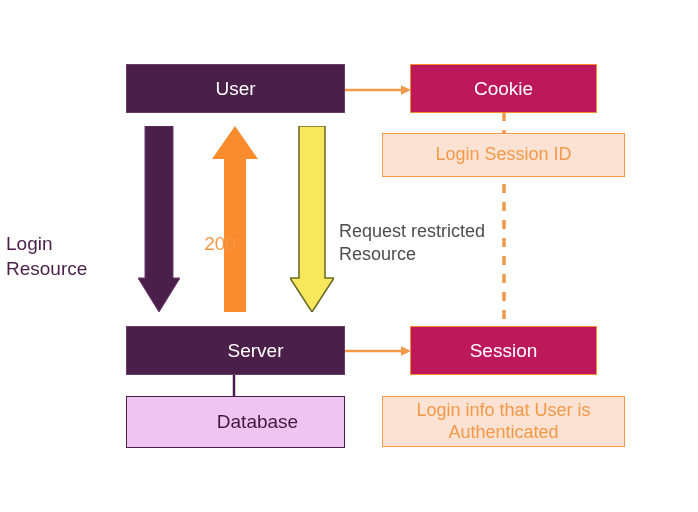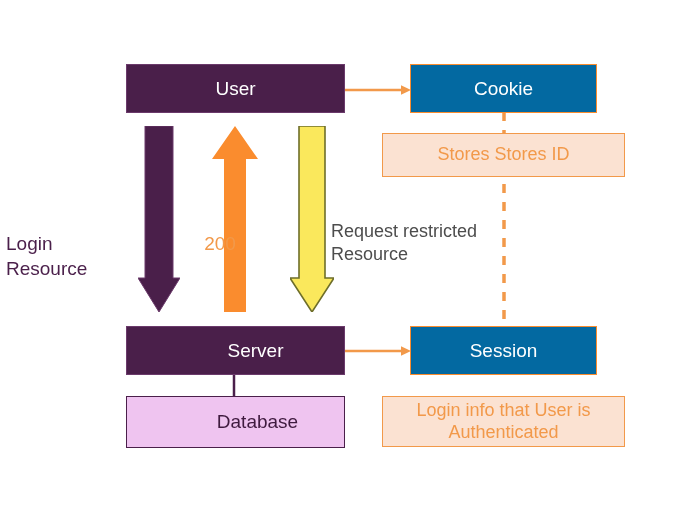--- a/index.html
+++ b/index.html
@@ -27,21 +27,21 @@
     line-height: 1.22;
   }
   
   .node-dark {
     background: #4A1F4A;
     border: 1px solid #6B3A6B;
     color: #FFFFFF;
     font-size: 19px;
   }
   .node-orange {
-    background: #0369a1;
+    background: #be185d;
     border: 1px solid #FA8C2E;
     color: #FFFFFF;
     font-size: 19px;
   }
   
   .node-peach {
     background: #FBE2D2;
     border: 1.5px solid #F2994A;
     color: #F2994A;
     font-size: 18px;
@@ -121,21 +121,21 @@
 
   <div class="node node-dark" style="left:126px; top:64px; width:219px; height:49px;">
     <span>User</span>
   </div>
 
   <div class="node node-orange" style="left:410px; top:64px; width:187px; height:49px;">
     <span>Cookie</span>
   </div>
 
   <div class="node node-peach" style="left:382px; top:133px; width:243px; height:44px;">
-    <span>Stores Stores ID</span>
+    <span>Login Session ID</span>
   </div>
 
   <div class="node node-dark" style="left:126px; top:326px; width:219px; height:49px;padding-left:40px;">
     <span>Server</span>
   </div>
 
   <div class="node node-orange" style="left:410px; top:326px; width:187px; height:49px;">
     <span>Session</span>
   </div>
 
@@ -149,18 +149,18 @@
   </div>
 
   <div class="label label-purple" style="left:6px; top:208px; width:130px; text-align:left;">
     <span>Login Resource</span>
   </div>
 
   <div class="label label-orange" style="left:200px; top:208px; width:40px; text-align:center;">
     <span>200</span>
   </div>
 
-  <div class="label label-gray" style="left:331px; top:197px; width:175px; text-align:left;">
+  <div class="label label-gray" style="left:339px; top:197px; width:175px; text-align:left;">
     <span style="white-space:pre-line;">Request restricted
 Resource</span>
   </div>
 
 </div>
 
 </body></html>

